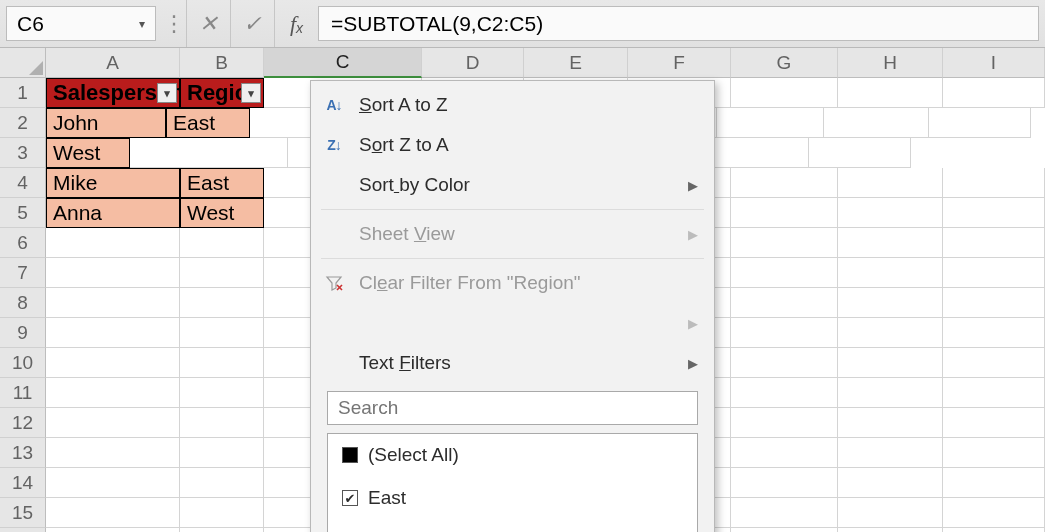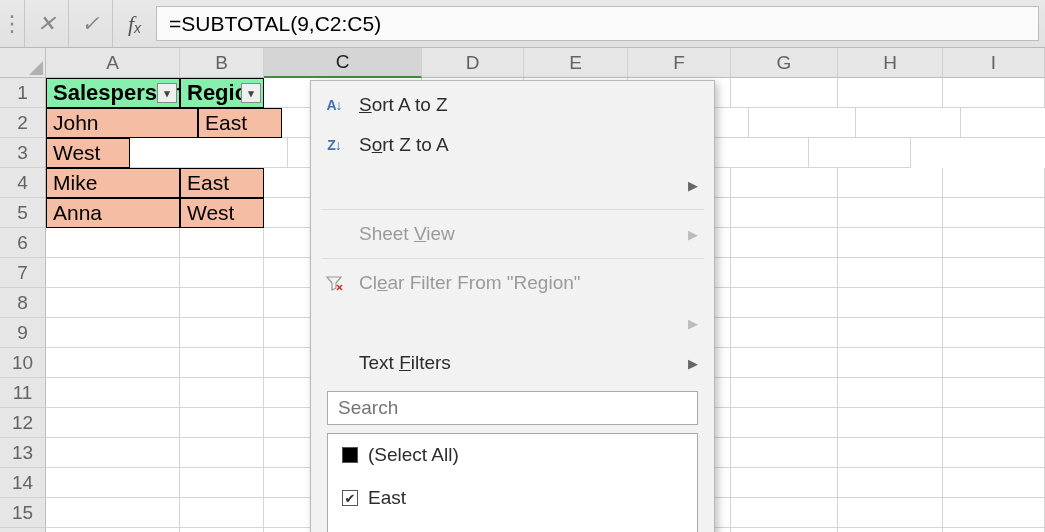--- a/index.html
+++ b/index.html
@@ -48,21 +48,21 @@
     font-size:19px;
   }
   .cells { position:absolute; left:46px; top:30px; }
   .row { display:flex; }
   .cell {
     height:30px; border-right:1px solid #d4d4d4; border-bottom:1px solid #d4d4d4;
     font-size:21px; padding:2px 6px; overflow:hidden; white-space:nowrap;
     display:flex; align-items:center; position:relative;
   }
   .hdrcell {
-    background:#86efac; border:1.5px solid #000; font-weight:700; font-size:22px;
+    background:#b91c1c; border:1.5px solid #000; font-weight:700; font-size:22px;
   }
   .datacell { background:#f5bda3; border:1.5px solid #000; }
   .filterbtn {
     position:absolute; right:2px; top:4px; width:20px; height:20px;
     background:#efefef; border:1px solid #888; display:flex; align-items:center; justify-content:center;
   }
   .filterbtn::after{ content:"▾"; font-size:11px; color:#444; }
 
   
   .menu {
@@ -93,20 +93,24 @@
   .underline { text-decoration:underline; }
 
   
   .wA{width:134px} .wB{width:84px} .wC{width:158px} .wD{width:102px}
   .wE{width:104px} .wF{width:103px} .wG{width:107px} .wH{width:105px} .wI{width:102px}
 </style>
 </head>
 <body>
 
 <div class="fbar">
+  <div class="namebox">
+    <span>C6</span>
+    <span class="chev">▾</span>
+  </div>
   <div class="sep3dots">⋮</div>
   <div class="fbtn">✕</div>
   <div class="fbtn">✓</div>
   <div class="fbtn fx">f<span style="font-size:14px; position:relative; top:4px;">x</span></div>
   <div class="formula-input">
     <span>=SUBTOTAL(9,C2:C5)</span>
   </div>
 </div>
 
 <div class="grid">
@@ -146,21 +150,21 @@
         <div class="cell hdrcell" style="width: 84px;">Region<span class="filterbtn"></span></div>
         <div class="cell" style="width: 158px;"></div>
         <div class="cell" style="width: 102px;"></div>
         <div class="cell" style="width: 104px;"></div>
         <div class="cell" style="width: 103px;"></div>
         <div class="cell" style="width: 107px;"></div>
         <div class="cell" style="width: 105px;"></div>
         <div class="cell" style="width: 102px;"></div>
       </div>
       <div class="row">
-        <div class="cell datacell" style="width: 152px;">John</div>
+        <div class="cell datacell" style="width: 120px;">John</div>
         <div class="cell datacell" style="width: 84px;">East</div>
         <div class="cell" style="width: 158px;"></div>
         <div class="cell" style="width: 102px;"></div>
         <div class="cell" style="width: 104px;"></div>
         <div class="cell" style="width: 103px;"></div>
         <div class="cell" style="width: 107px;"></div>
         <div class="cell" style="width: 105px;"></div>
         <div class="cell" style="width: 102px;"></div>
       </div>
       <div class="row">
@@ -323,20 +327,21 @@
   <div class="mi">
     <span class="ico">A↓</span>
     <span><span class="underline">S</span>ort A to Z</span>
   </div>
   <div class="mi">
     <span class="ico">Z↓</span>
     <span>S<span class="underline">o</span>rt Z to A</span>
   </div>
   <div class="mi">
     <span class="ico"></span>
+    <span>Sort<span class="underline"> </span>by Color</span>
     <span class="spacer"></span>
       <span class="sub">▶</span>
   </div>
   <div class="hr"></div>
   <div class="mi disabled">
     <span class="ico"></span>
     <span>Sheet <span class="underline">V</span>iew</span>
     <span class="spacer"></span>
       <span class="sub off">▶</span>
   </div>

